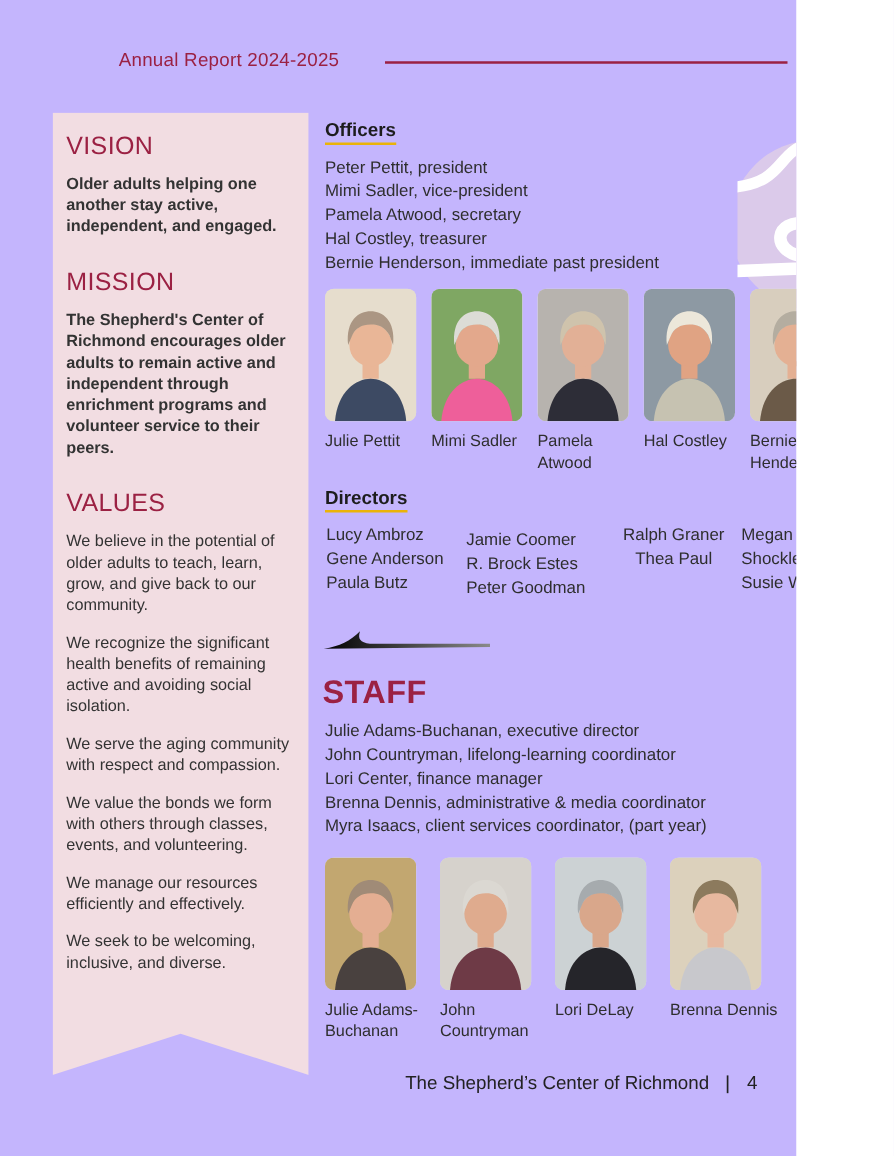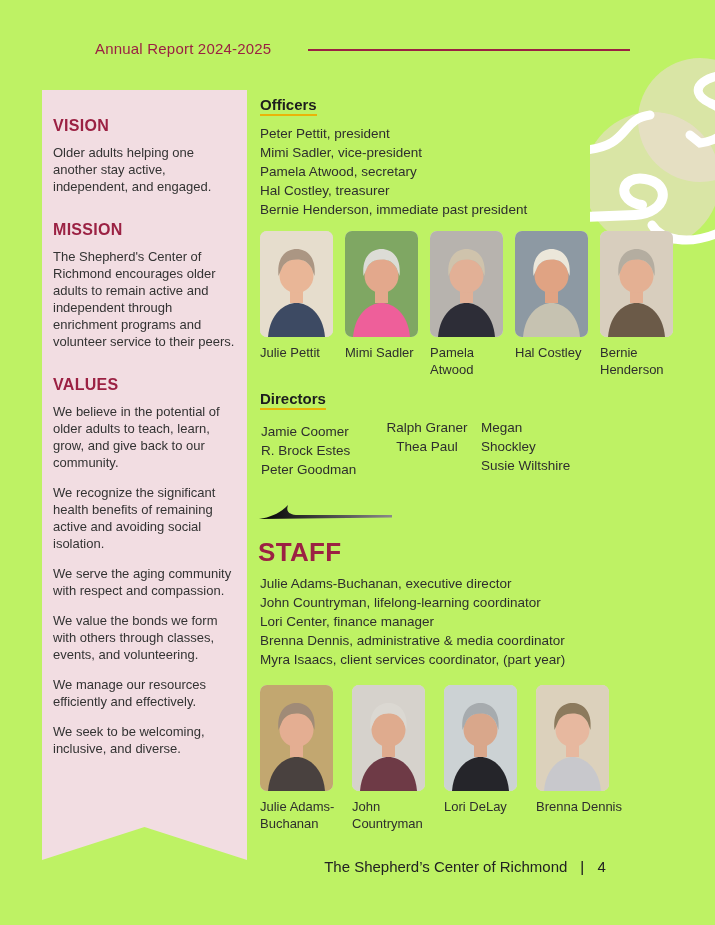--- a/index.html
+++ b/index.html
@@ -1,32 +1,32 @@
 <!DOCTYPE html>
 <html><head>
 <meta charset="utf-8">
 <style>
   html,body{margin:0;padding:0;background:#ffffff;}
   body{font-family:"Liberation Sans","DejaVu Sans",sans-serif;color:#3a3a3a;}
-  #page{position:relative;width:715px;height:925px;background:#bef264;overflow:hidden;}
+  #page{position:relative;width:637px;height:925px;background:#c4b5fd;overflow:hidden;}
 
   
   .hdr-title{position:absolute;left:95px;top:40px;font-size:15px;color:#9b2143;letter-spacing:.2px;}
   .hdr-line{position:absolute;left:308px;top:49px;width:322px;height:2px;background:#9b2143;}
 
   
   .logo{position:absolute;left:590px;top:55px;width:125px;height:215px;pointer-events:none;}
 
   
   .sidebar{position:absolute;left:42px;top:90px;width:205px;height:770px;background:#f2dde2;
            clip-path:polygon(0 0,100% 0,100% 100%,50% calc(100% - 33px),0 100%);
            box-sizing:border-box;padding:16px 12px 0 11px;}
-  .sb-heading{font-size:16px;font-weight:bold;color:#9b2143;letter-spacing:.3px;margin:11px 0 9px 0;}
+  .sb-heading{font-size:20px;font-weight:normal;color:#9b2143;letter-spacing:.3px;margin:0 0 9px 0;}
   .sb-heading.mt{margin-top:26px;}
-  .sb-body{font-size:13px;line-height:17px;color:#333;margin:0;}
+  .sb-body{font-size:13px;line-height:17px;color:#333;margin:0;font-weight:bold;}
   .sb-p{font-size:13px;line-height:17px;color:#333;margin:0 0 13px 0;}
 
   
   .main{position:absolute;left:258px;top:96px;width:430px;}
   .big-title{font-size:26px;font-weight:bold;color:#9b2143;letter-spacing:.3px;margin:0 0 18px 0;}
   .sub-heading{display:inline-block;font-size:15px;font-weight:bold;color:#1d1d1d;
                border-bottom:2px solid #eab308;padding-bottom:1px;margin:0 0 8px 2px;}
   .plain-list{font-size:13.5px;line-height:19px;color:#2e2e2e;margin-left:2px;}
   .plain-list div{white-space:nowrap;}
 
@@ -158,20 +158,25 @@
             </svg>
           </div>
         <div class="ph-name">Bernie Henderson</div>
       </div>
     </div>
 
     <div style="margin-top:12px;">
       <div class="sub-heading">Directors</div>
     </div>
     <div class="dir-grid">
+      <div class="dir-col c1">
+        <div>Lucy Ambroz</div>
+        <div>Gene Anderson</div>
+        <div>Paula Butz</div>
+      </div>
       <div class="dir-col c2">
         <div>Jamie Coomer</div>
         <div>R. Brock Estes</div>
         <div>Peter Goodman</div>
       </div>
       <div class="dir-col c3">
         <div>Ralph Graner</div>
         <div>Thea Paul</div>
       </div>
       <div class="dir-col c4">

